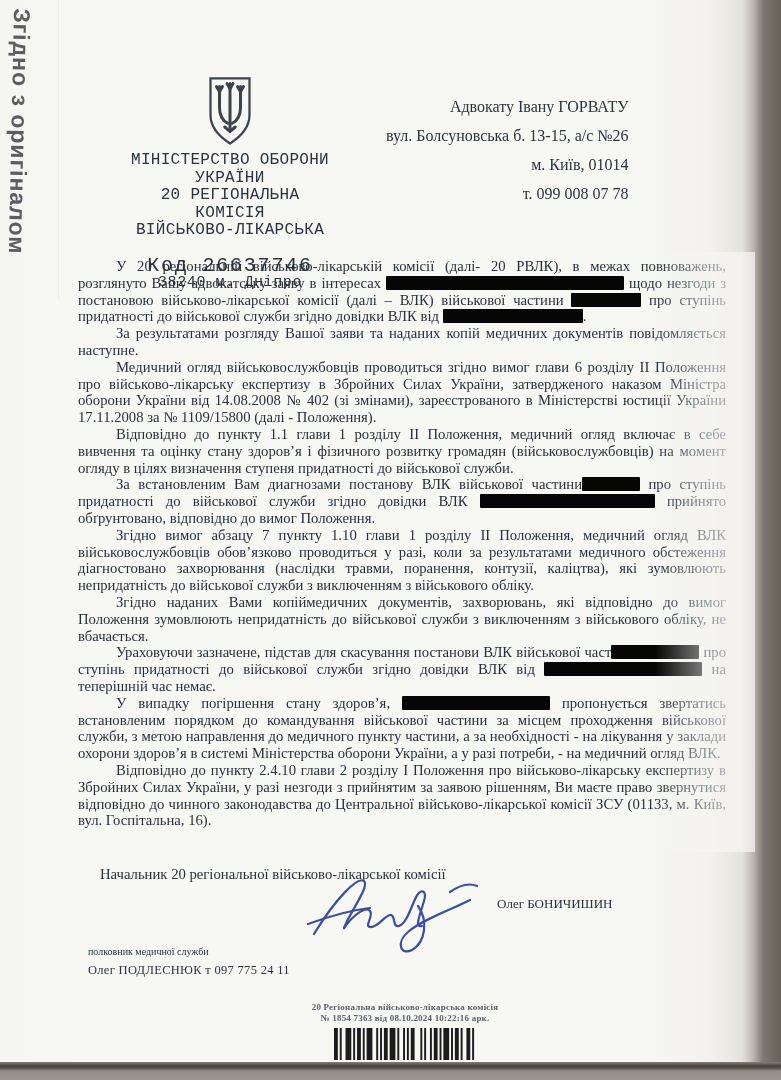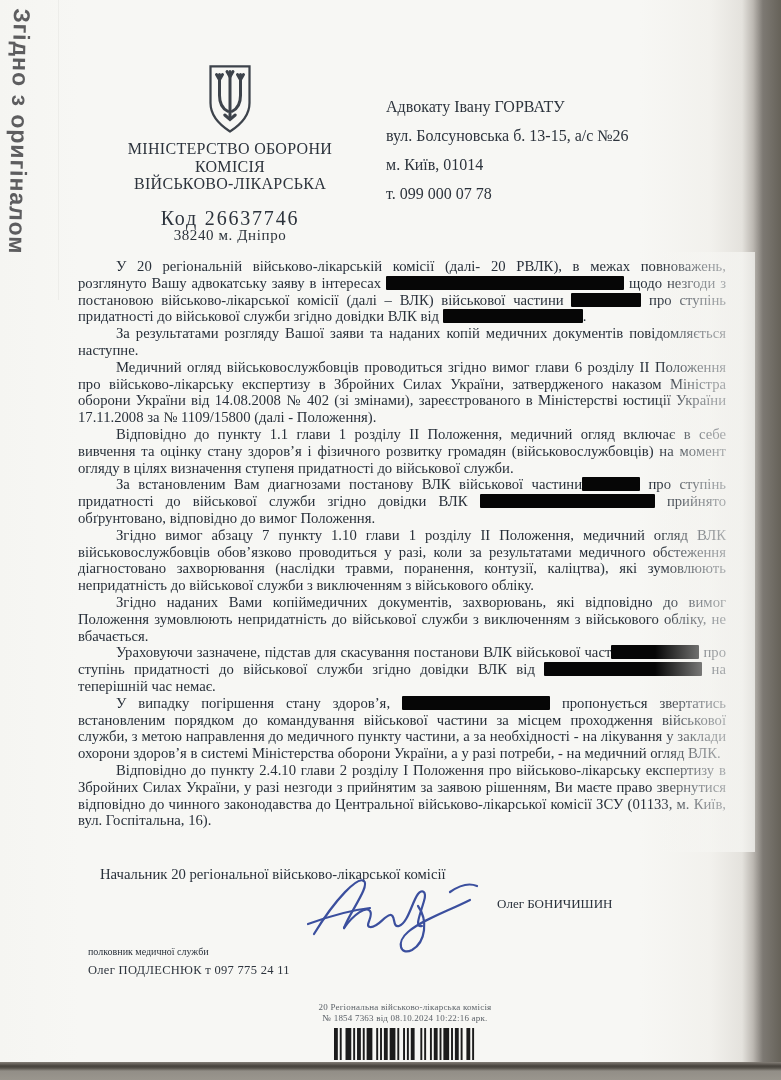--- a/index.html
+++ b/index.html
@@ -22,28 +22,29 @@
   .left-crease{position:absolute;left:58px;top:0;width:1px;height:300px;background:rgba(60,60,60,0.05);}
   .cert-stamp{
     position:absolute;left:8px;top:8px;height:280px;
     writing-mode:vertical-rl;
     font-family:"Liberation Sans", sans-serif;
     font-weight:bold;font-size:23px;letter-spacing:1px;
     color:#5d5d5f;transform:rotate(1.2deg);transform-origin:top left;
     white-space:nowrap;
   }
   .letterhead{
-    position:absolute;left:105px;top:64px;width:250px;text-align:center;
+    position:absolute;left:105px;top:76px;width:250px;text-align:center;
     color:#2c333c;
+    font-family:Liberation Mono, monospace;
   }
   .emblem{display:block;margin:0 auto 4px auto;}
   .org-line{font-size:16px;line-height:17.5px;letter-spacing:0.3px;}
   .code-line{font-size:20px;line-height:17.5px;letter-spacing:1.8px;margin-top:17px;}
   .city-line{font-size:15px;line-height:17.5px;letter-spacing:0.6px;}
-  .addressee{position:absolute;left:386px;top:92px;color:#2c333c;}
+  .addressee{position:absolute;left:386px;top:92px;color:#2c333c;text-align:right;}
   .addr-line{font-size:16px;line-height:29px;white-space:nowrap;}
   .body-text{
     position:absolute;left:78px;top:258px;width:648px;
     font-size:14.7px;line-height:16.8px;color:#28303a;
     text-align:justify;
   }
   .body-text p{margin:0;text-indent:38px;}
   .redact{
     display:inline-block;height:14px;background:#060606;
     vertical-align:-2px;border-radius:1px;
@@ -55,21 +56,21 @@
   }
   .sig-pos1{position:absolute;left:100px;top:866px;font-size:14.7px;color:#28303a;white-space:nowrap;}
   .sig-pos2{position:absolute;left:88px;top:938px;font-size:10px;color:#28303a;white-space:nowrap;margin-top:8px;}
   .sig-name{position:absolute;left:497px;top:896px;font-size:13px;color:#28303a;white-space:nowrap;}
   .signature-svg{position:absolute;left:300px;top:868px;}
   .executor{position:absolute;left:88px;top:963px;font-size:12.5px;letter-spacing:0.3px;color:#2c333c;white-space:nowrap;}
   .reg-stamp{
     position:absolute;left:295px;top:1002px;width:220px;text-align:center;
     color:#5c6268;
   }
-  .reg-line{font-size:9px;line-height:11px;letter-spacing:0.2px;white-space:nowrap;}
+  .reg-line{font-size:9px;line-height:11px;letter-spacing:0.2px;white-space:nowrap;font-weight:bold;}
   .barcode-wrap{margin:4px auto 0 auto;width:142px;height:32px;}
   .bottom-band{
     position:absolute;left:0;top:1062px;width:781px;height:18px;
     background:linear-gradient(to bottom,#847f78 0px,#46423c 4px,#55514a 6px,#928e87 9px,#9a968e 18px);
   }
 </style>
 </head>
 <body>
 
 <div class="scan">
@@ -86,32 +87,34 @@
           <path d="M50 14 V42 C50 54 45 60 39 63"></path>
           <path d="M36 10 V72"></path>
           <path d="M18 14 L22 21 L26 14"></path>
           <path d="M46 14 L50 21 L54 14"></path>
           <path d="M32 10 L36 17 L40 10"></path>
           <path d="M29 68 L36 74 L43 68"></path>
         </g>
       </svg>
       <div id="org-lines">
           <div class="org-line">МІНІСТЕРСТВО ОБОРОНИ</div>
+          <div class="org-line">УКРАЇНИ</div>
+          <div class="org-line">20 РЕГІОНАЛЬНА</div>
           <div class="org-line">КОМІСІЯ</div>
           <div class="org-line">ВІЙСЬКОВО-ЛІКАРСЬКА</div>
         </div>
       <div class="code-line">Код 26637746</div>
       <div class="city-line">38240  м. Дніпро</div>
     </div>
 
     <div class="addressee" id="addressee">
         <div class="addr-line">Адвокату Івану ГОРВАТУ</div>
         <div class="addr-line">вул. Болсуновська б. 13-15, а/с №26</div>
         <div class="addr-line">м. Київ, 01014</div>
-        <div class="addr-line">т. 099 000 07 78</div>
+        <div class="addr-line">т. 099 008 07 78</div>
       </div>
 
     <div class="body-text" id="body-text">
         <p>У 20 регіональній військово-лікарській комісії (далі- 20 РВЛК), в межах повноважень, розглянуто Вашу адвокатську заяву в інтересах <span class="redact" style="width: 238px;"></span> щодо незгоди з постановою військово-лікарської комісії (далі – ВЛК) військової частини <span class="redact" style="width: 70px;"></span> про ступінь придатності до військової служби згідно довідки ВЛК від <span class="redact" style="width: 140px;"></span>.</p>
         <p>За результатами розгляду Вашої заяви та наданих копій медичних документів повідомляється наступне.</p>
         <p>Медичний огляд військовослужбовців проводиться згідно вимог глави 6 розділу ІІ Положення про військово-лікарську експертизу в Збройних Силах України, затвердженого наказом Міністра оборони України від 14.08.2008  № 402 (зі змінами), зареєстрованого в Міністерстві юстиції України 17.11.2008 за № 1109/15800 (далі - Положення).</p>
         <p>Відповідно до пункту 1.1 глави 1 розділу ІІ Положення, медичний огляд включає в себе вивчення та оцінку стану здоров’я і фізичного розвитку громадян (військовослужбовців) на момент огляду в цілях визначення ступеня придатності до військової служби.</p>
         <p>За встановленим Вам диагнозами постанову ВЛК військової частини<span class="redact" style="width: 58px;"></span> про ступінь придатності до військової служби згідно довідки ВЛК <span class="redact" style="width: 175px;"></span> прийнято обґрунтовано, відповідно до вимог Положення.</p>
         <p>Згідно вимог абзацу 7 пункту 1.10 глави 1 розділу ІІ Положення, медичний огляд ВЛК військовослужбовців обов’язково проводиться у разі, коли за результатами медичного обстеження діагностовано захворювання (наслідки травми, поранення, контузії, каліцтва), які зумовлюють непридатність до військової служби з виключенням з військового обліку.</p>
         <p>Згідно наданих Вами копіймедичних документів, захворювань, які відповідно до вимог Положення зумовлюють непридатність до військової служби з виключенням з військового обліку, не вбачається.</p>

